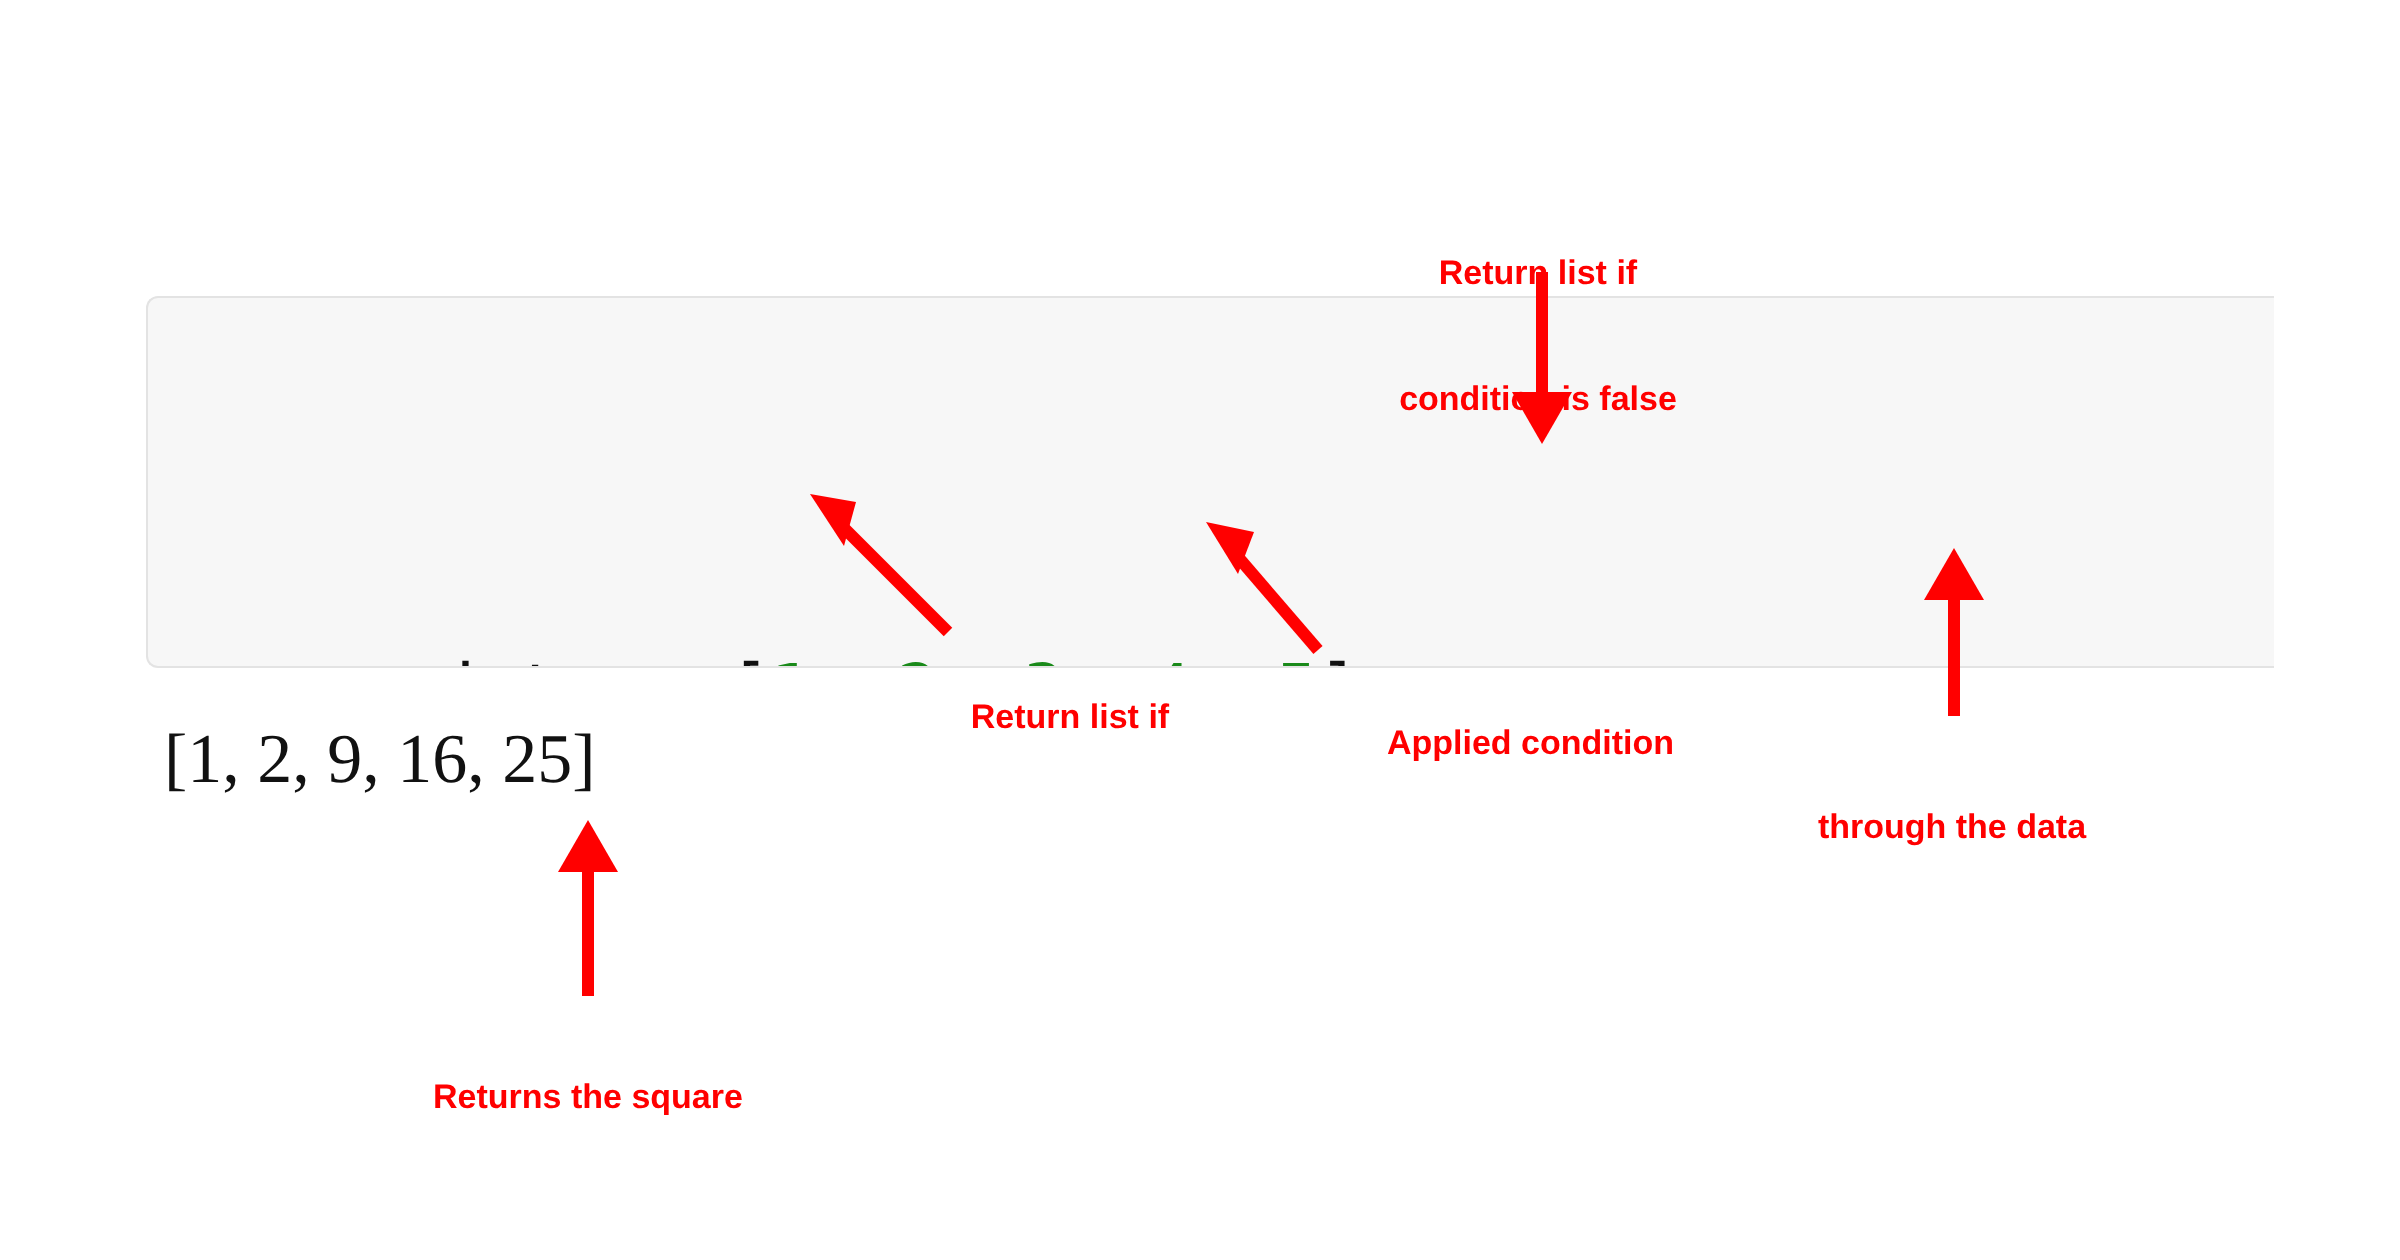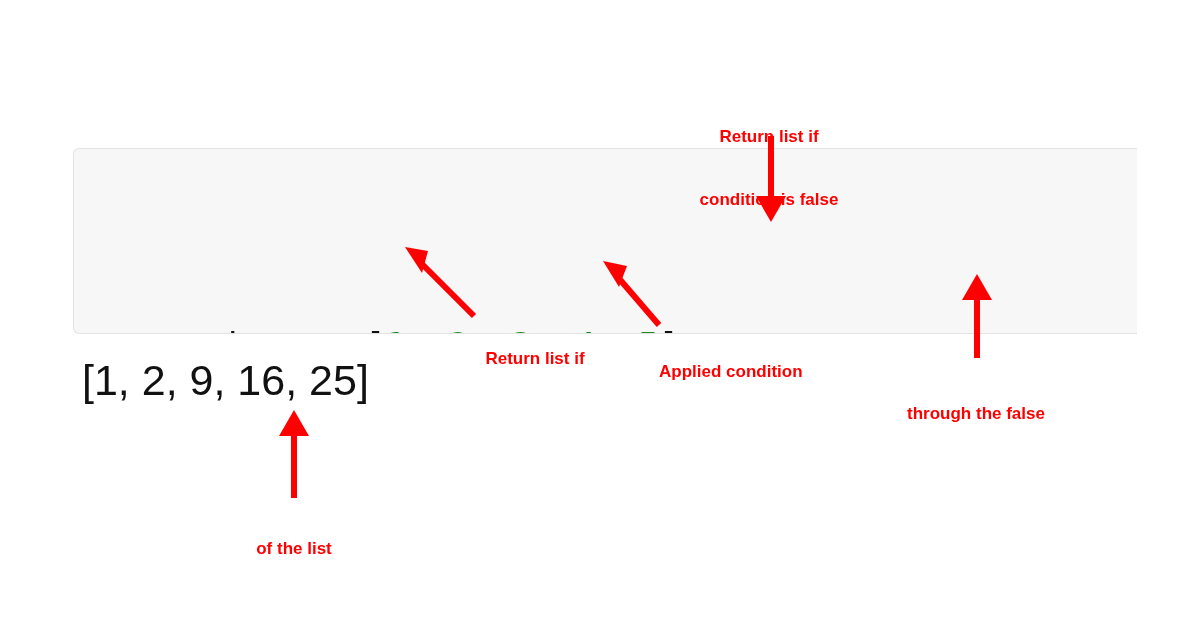--- a/index.html
+++ b/index.html
@@ -43,43 +43,43 @@
   .tok-name   { color: #111111; }
   .tok-op     { color: #aa22ff; font-weight: 700; }
   .tok-num    { color: #1a8a1a; }
   .tok-punct  { color: #111111; }
 
   
   #output-line {
     position: absolute;
     left: 82px;
     top: 358px;
-    font-family: Liberation Sans, sans-serif;
-    font-size: 43px;
+    font-family: Liberation Serif, serif;
+    font-size: 35px;
     line-height: 44px;
     color: #111111;
     white-space: pre;
   }
 
   
   .anno {
     position: absolute;
     color: #ff0000;
     font-family: "Liberation Sans", sans-serif;
     font-weight: 700;
     font-size: 17px;
     line-height: 21px;
     white-space: pre;
   }
   .anno.center { text-align: center; }
   .anno.left   { text-align: left; }
 
   #anno-false      { left: 653px; top: 84px;  width: 232px; }
   #anno-true       { left: 446px; top: 306px; width: 178px; }
-  #anno-applied    { left: 659px; top: 319px; width: 178px; text-align: left; }
+  #anno-applied    { left: 659px; top: 319px; width: 178px; text-align: right; }
   #anno-forloop    { left: 860px; top: 361px; width: 232px; }
   #anno-square     { left: 178px; top: 496px; width: 232px; }
 
   
   .arrow-svg {
     position: absolute;
     overflow: visible;
     pointer-events: none;
   }
 </style>
@@ -105,25 +105,25 @@
 
 <div class="anno center" id="anno-true">
   <div>Return list if</div>
 </div>
 
 <div class="anno left" id="anno-applied">
   <div>Applied condition</div>
 </div>
 
 <div class="anno center" id="anno-forloop">
-  <div>through the false</div>
+  <div>through the data</div>
 </div>
 
 <div class="anno center" id="anno-square">
-  <div>of the list</div>
+  <div>Returns the square</div>
 </div>
 
 <svg class="arrow-svg" style="left:0;top:0;width:1200px;height:630px;" viewBox="0 0 1200 630">
 
   <g>
     <line x1="771" y1="136" x2="771" y2="204" stroke="#ff0000" stroke-width="6"></line>
     <polygon points="771,222 756,196 786,196" fill="#ff0000"></polygon>
   </g>
 
   <g>

